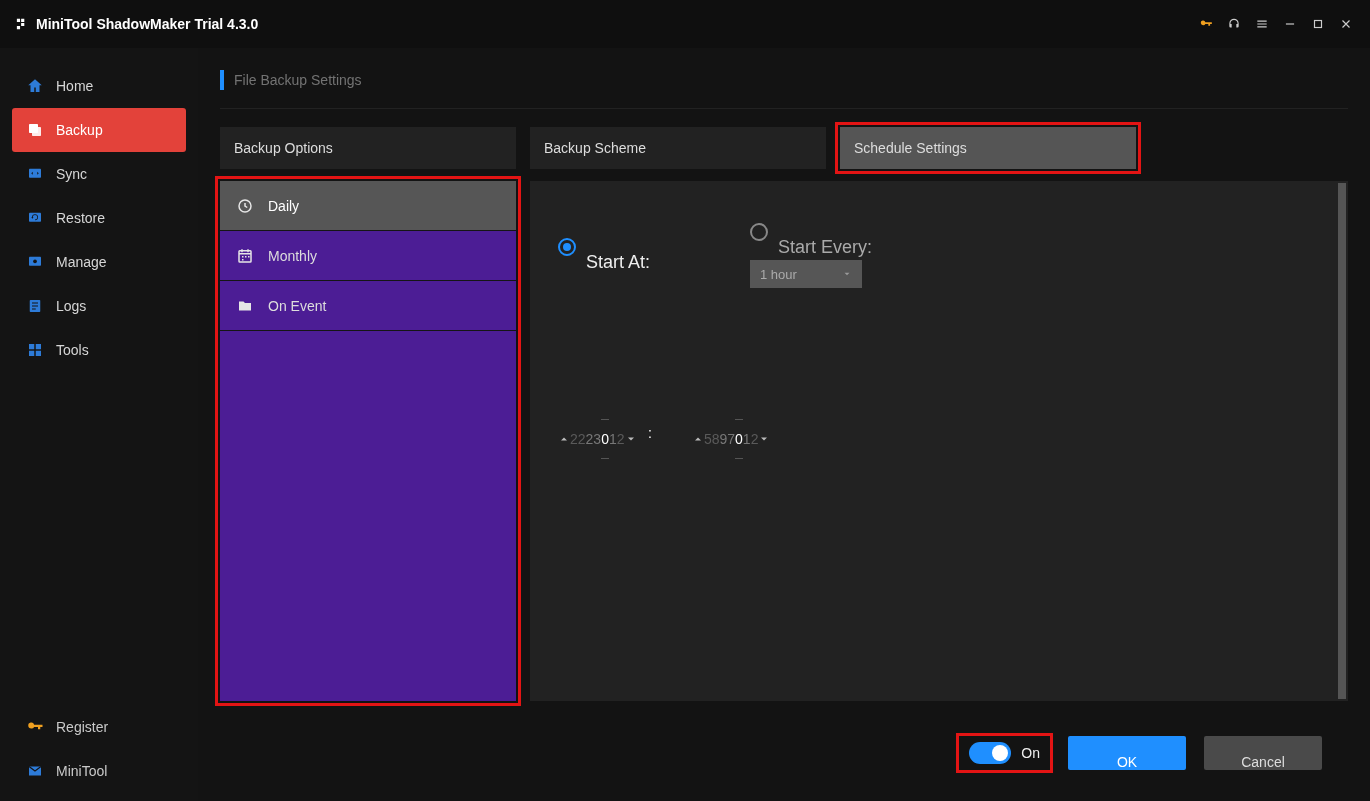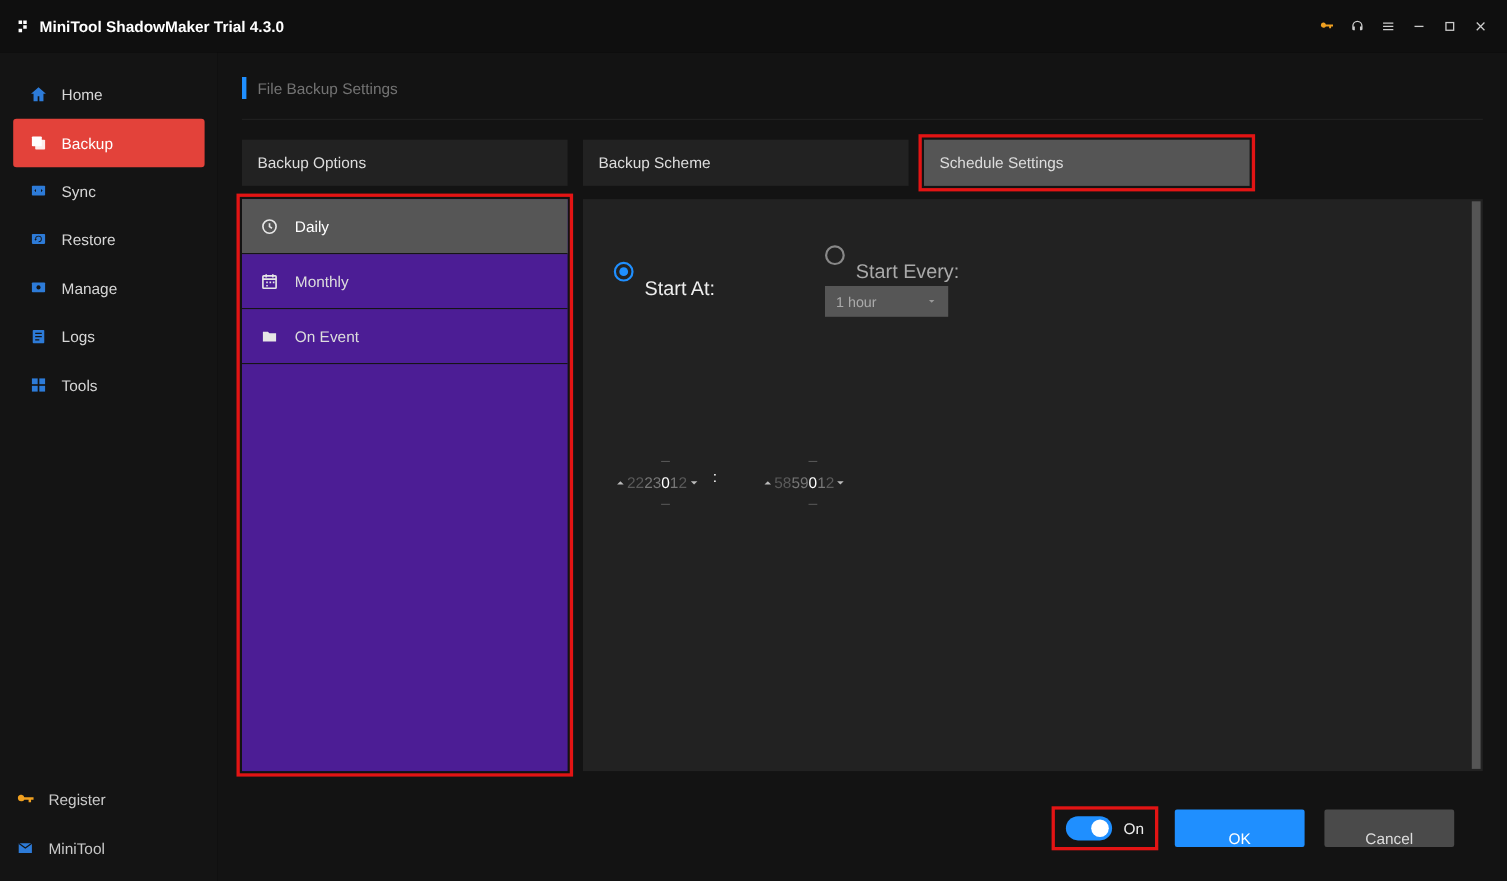--- a/index.html
+++ b/index.html
@@ -14,21 +14,21 @@
 .titlebar .tb-icon svg { width: 14px; height: 14px; }
 
 .main { flex: 1; display: flex; min-height: 0; }
 
 .sidebar { width: 198px; background: #141414; display: flex; flex-direction: column; padding: 16px 0 8px 0; }
 .sidebar .nav { flex: 1; padding: 0 12px; }
 .side-item { display: flex; align-items: center; gap: 12px; height: 44px; padding: 0 14px; border-radius: 3px; color: #d6d6d6; cursor: pointer; font-size: 14px; }
 .side-item.active { background: #e3423a; color: #fff; }
 .side-item .icon { width: 18px; height: 18px; display:flex; align-items:center; justify-content:center; color: #2d7bd8; }
 .side-item.active .icon { color: #fff; }
-.side-bottom { padding: 0 0; }
+.side-bottom { padding: 0 12px; }
 .side-bottom .side-item { color: #c9c9c9; }
 .side-bottom .side-item .icon.key { color: #f0a020; }
 .side-bottom .side-item .icon.mail { color: #2d7bd8; }
 
 .content { flex: 1; background: #131313; display: flex; flex-direction: column; padding: 22px 22px 12px 22px; min-width:0; position:relative; }
 .page-header { display: flex; align-items: center; gap: 10px; margin-bottom: 18px; }
 .page-header .bar { width: 4px; height: 20px; background: #1f8fff; }
 .page-header .txt { font-size: 14px; color: #737373; }
 .header-line { border-bottom: 1px solid #222; margin-bottom: 18px; }
 
@@ -296,21 +296,21 @@
               </div>
           </div>
           <div class="colon-col">:</div>
           <div class="wheel">
             <div class="arrow">
                 <svg width="12" height="12" viewBox="0 0 24 24" fill="currentColor">
                   <path d="M6 15l6-6 6 6z"></path>
                 </svg>
               </div>
             <div class="slot dim">58</div>
-            <div class="slot">59</div>
+            <div class="slot">97</div>
             <div class="slot sel">0</div>
             <div class="slot">1</div>
             <div class="slot dim">2</div>
             <div class="arrow">
                 <svg width="12" height="12" viewBox="0 0 24 24" fill="currentColor">
                   <path d="M6 9l6 6 6-6z"></path>
                 </svg>
               </div>
           </div>
         </div>

